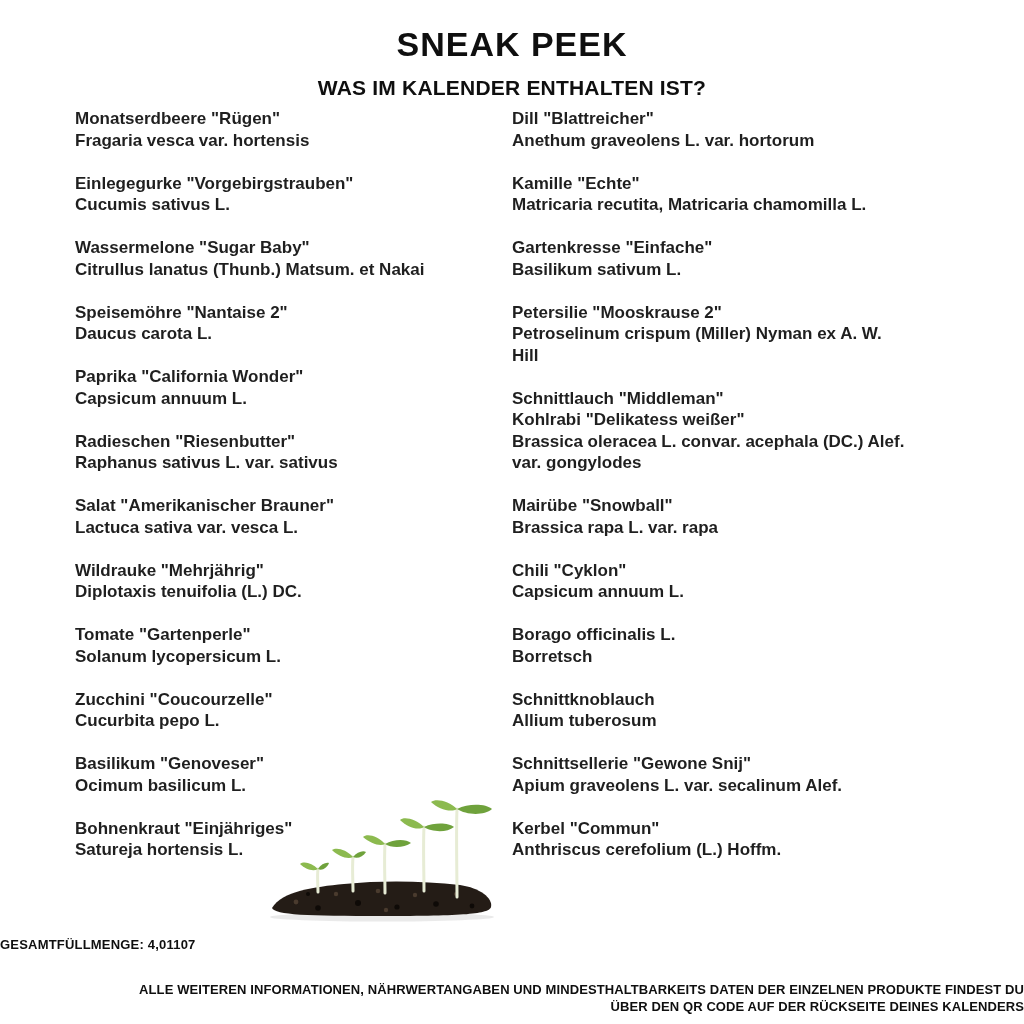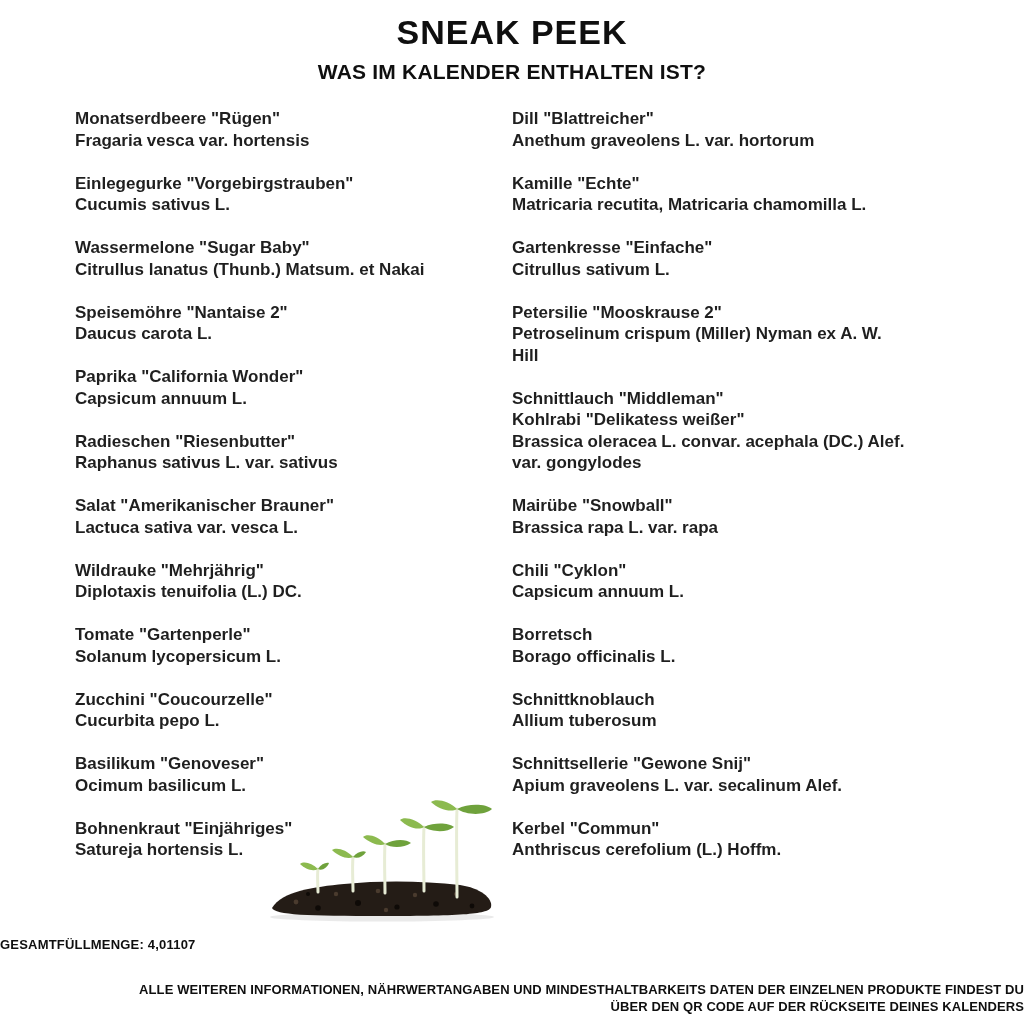--- a/index.html
+++ b/index.html
@@ -8,21 +8,21 @@
     --stem:#e7ecd5; --leaf:#8cba4f; --leaf-dark:#6fa23c; --shadow:#d9d9d9;
   }
   * { box-sizing:border-box; }
   html,body { margin:0; padding:0; }
   body {
     width:1024px; height:1024px; background:var(--background);
     font-family:"Liberation Sans", sans-serif; color:var(--text);
   }
   .page { position:relative; width:1024px; height:1024px; overflow:hidden; background:var(--background); }
   header { text-align:center; padding-top:13px; }
-  .title { font-size:34px; font-weight:900; letter-spacing:1px; margin:0; color:var(--title); }
+  .title { font-size:34px; font-weight:900; letter-spacing:1px; margin:12px; color:var(--title); }
   .subtitle { font-size:21px; font-weight:700; letter-spacing:0.2px; margin:8px 0 7px; color:var(--title); }
   .cols { position:absolute; top:108px; left:75px; display:flex; }
   .col-left { width:437px; flex:none; }
   .col-right { width:478px; flex:none; }
   .entry { margin-bottom:21.5px; }
   .line { font-size:17px; font-weight:700; line-height:21.5px; color:var(--text); white-space:nowrap; }
   .seedlings { position:absolute; left:266px; top:794px; width:232px; height:130px; }
   .seedlings svg { display:block; width:100%; height:100%; }
   .soil { fill:var(--soil); }
   .soil-speck-l { fill:var(--soil-speck-light); }
@@ -106,21 +106,21 @@
         <div class="entry">
           <div class="line">Dill "Blattreicher"</div>
           <div class="line">Anethum graveolens L. var. hortorum</div>
         </div>
         <div class="entry">
           <div class="line">Kamille "Echte"</div>
           <div class="line">Matricaria recutita, Matricaria chamomilla L.</div>
         </div>
         <div class="entry">
           <div class="line">Gartenkresse "Einfache"</div>
-          <div class="line">Citrullus sativum L.</div>
+          <div class="line">Basilikum sativum L.</div>
         </div>
         <div class="entry">
           <div class="line">Petersilie "Mooskrause 2"</div>
           <div class="line">Petroselinum crispum (Miller) Nyman ex A. W.</div>
           <div class="line">Hill</div>
         </div>
         <div class="entry">
           <div class="line">Schnittlauch "Middleman"</div>
           <div class="line">Kohlrabi "Delikatess weißer"</div>
           <div class="line">Brassica oleracea L. convar. acephala (DC.) Alef.</div>
@@ -128,22 +128,22 @@
         </div>
         <div class="entry">
           <div class="line">Mairübe "Snowball"</div>
           <div class="line">Brassica rapa L. var. rapa</div>
         </div>
         <div class="entry">
           <div class="line">Chili "Cyklon"</div>
           <div class="line">Capsicum annuum L.</div>
         </div>
         <div class="entry">
+          <div class="line">Borago officinalis L.</div>
           <div class="line">Borretsch</div>
-          <div class="line">Borago officinalis L.</div>
         </div>
         <div class="entry">
           <div class="line">Schnittknoblauch</div>
           <div class="line">Allium tuberosum</div>
         </div>
         <div class="entry">
           <div class="line">Schnittsellerie "Gewone Snij"</div>
           <div class="line">Apium graveolens L. var. secalinum Alef.</div>
         </div>
         <div class="entry">

